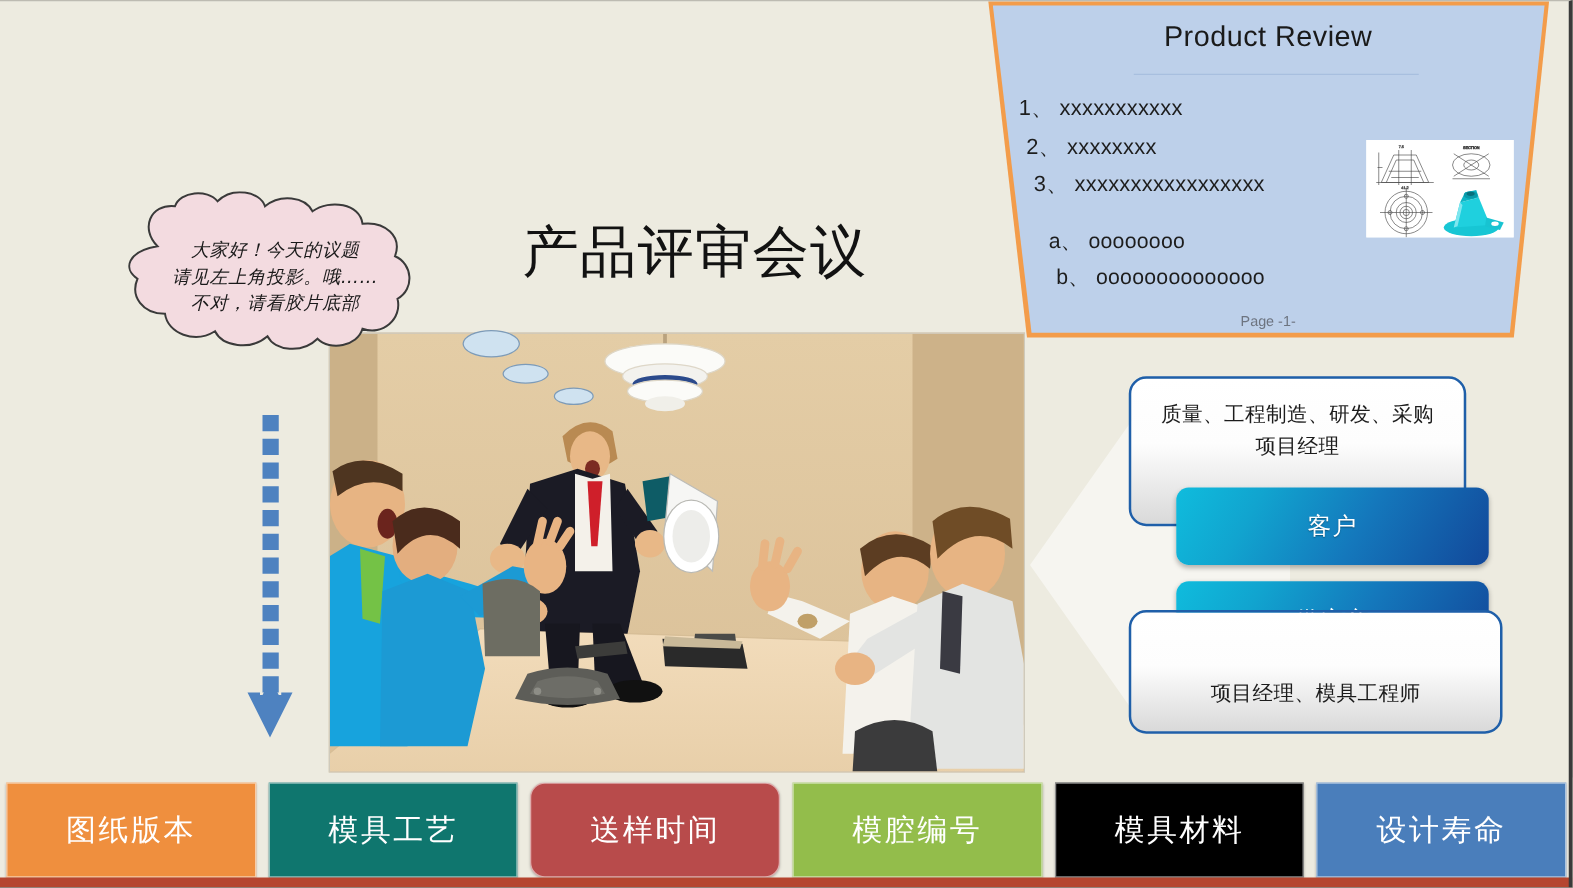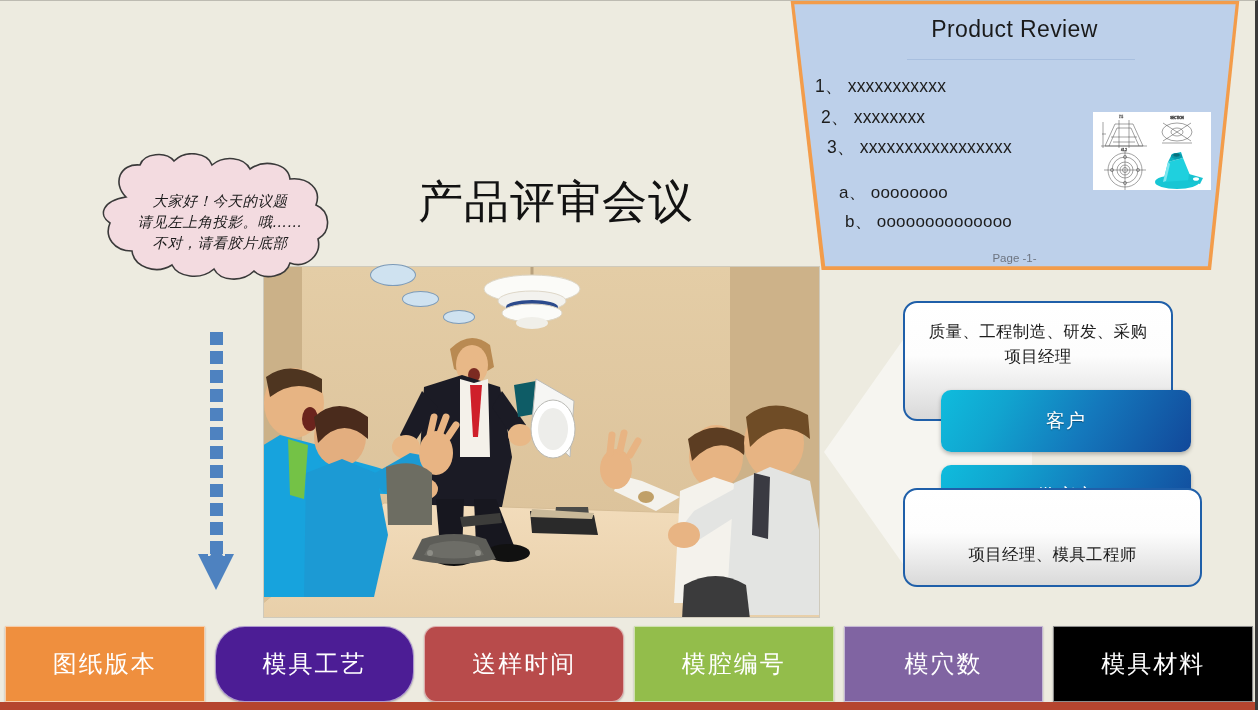--- a/index.html
+++ b/index.html
@@ -421,32 +421,32 @@
     <div class="obox bot">
       <div class="otxt">项目经理、模具工程师</div>
     </div>
   </div>
 
   <div class="bottombar">
     <div class="bb-row" id="bb-row">
         <div class="bb-cell" style="background: rgb(239, 143, 62);">
           <span class="bbtxt">图纸版本</span>
         </div>
-        <div class="bb-cell" style="background: #4c1d95; border-radius: 30px;">
+        <div class="bb-cell" style="background: #0f766e;">
           <span class="bbtxt">模具工艺</span>
         </div>
         <div class="bb-cell" style="background: rgb(184, 75, 75); border-radius: 12px;">
           <span class="bbtxt">送样时间</span>
         </div>
         <div class="bb-cell" style="background: rgb(147, 189, 75);">
           <span class="bbtxt">模腔编号</span>
         </div>
-        <div class="bb-cell" style="background: rgb(128, 100, 162);">
-          <span class="bbtxt">模穴数</span>
-        </div>
         <div class="bb-cell" style="background: #000000;">
           <span class="bbtxt">模具材料</span>
         </div>
+        <div class="bb-cell" style="background: rgb(74, 126, 187);">
+          <span class="bbtxt">设计寿命</span>
+        </div>
       </div>
     <div class="bb-underline" style="background: rgb(181, 69, 47);"></div>
   </div>
 
 </div>
 
 </body></html>

